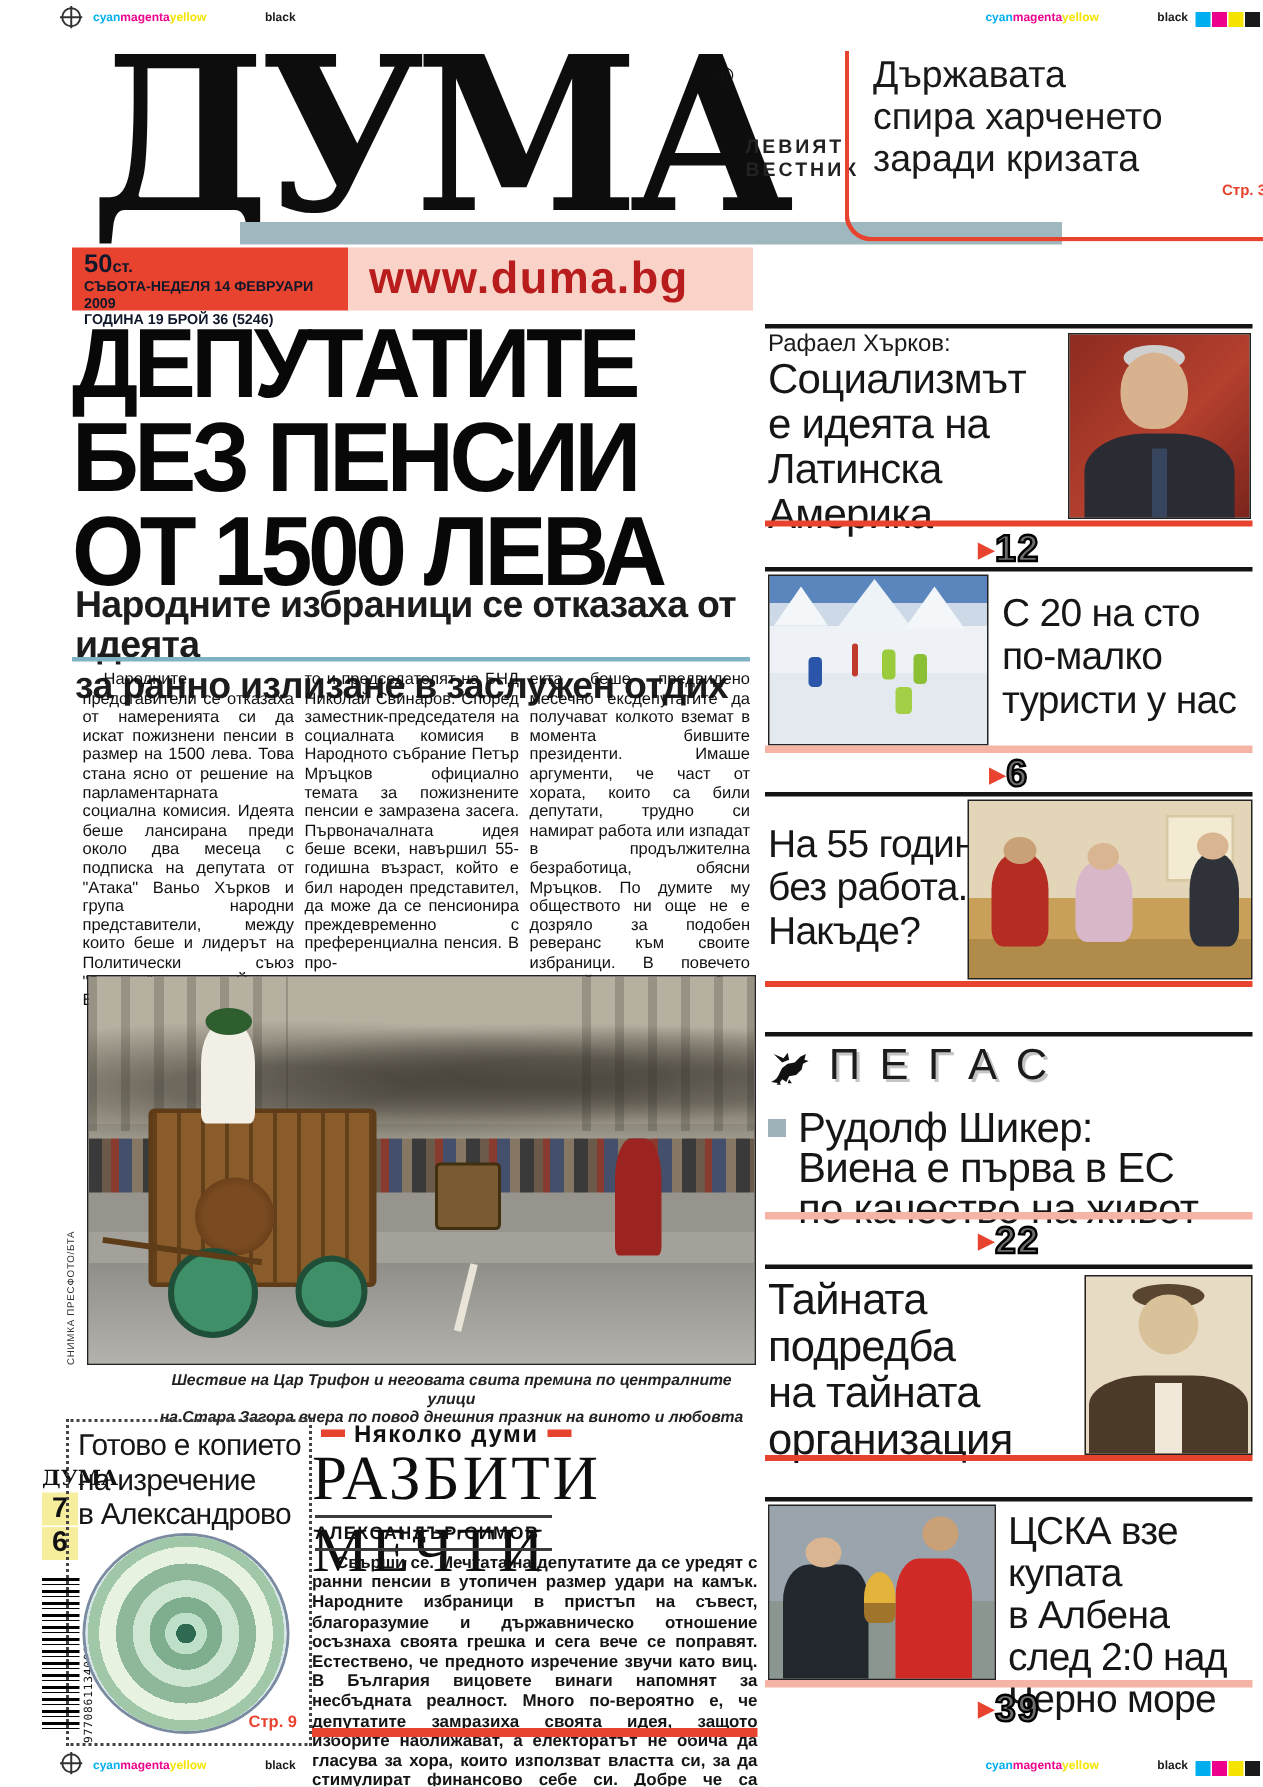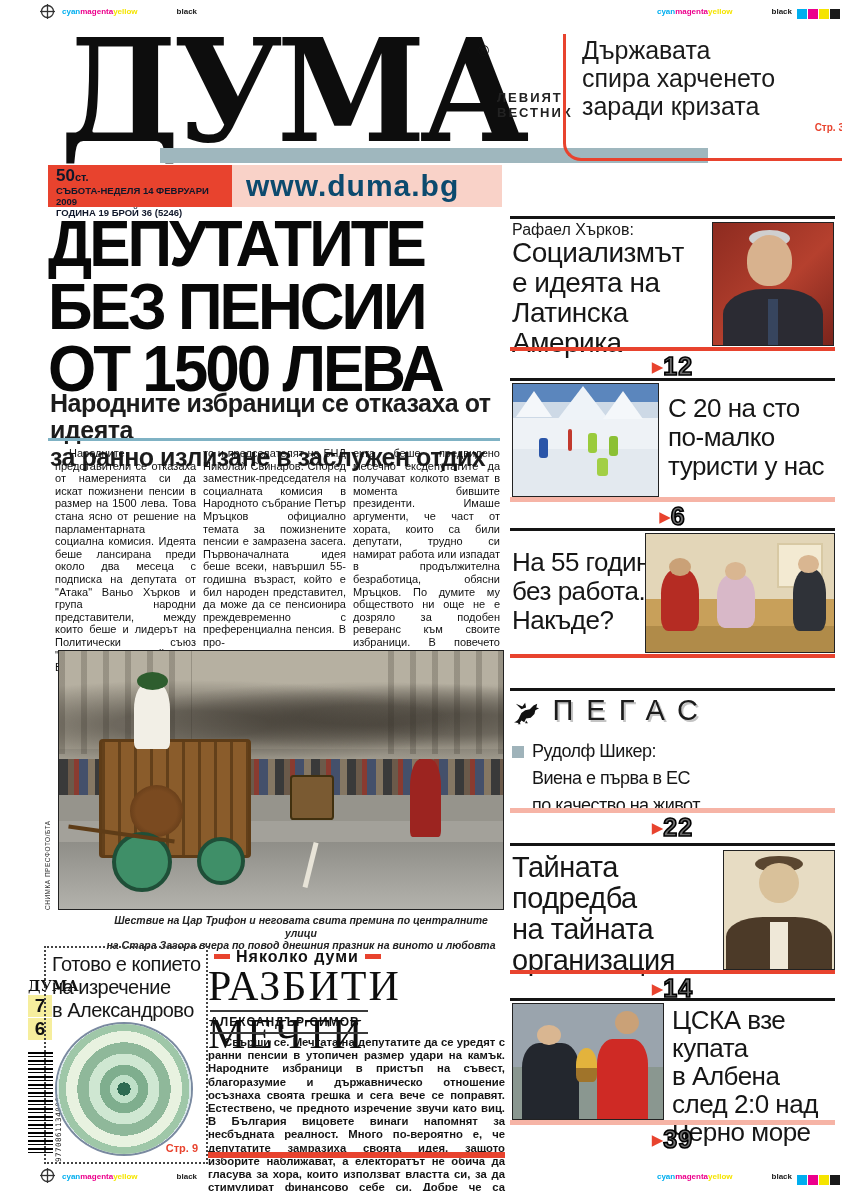--- a/index.html
+++ b/index.html
@@ -26,21 +26,21 @@
       border-bottom-left-radius:18px;padding:2px 0 10px 16px;}
   .teaser-top-head{font-size:25px;line-height:28px;color:#1a1a1a;}
   .page-ref{color:#e8432e;font-size:10px;font-weight:bold;}
 
   
   .bar-red{background:#e8432e;color:#0f172a;}
   .bar-pink{background:#f9d2c8;}
   .price{font-size:17px;font-weight:bold;line-height:15px;}
   .price small{font-size:11px;}
   .issue-lines{font-size:9.5px;font-weight:bold;line-height:11px;}
-  .website{font-size:30px;font-weight:bold;color:#0c4a6e;letter-spacing:1px;}
+  .website{font-size:30px;font-weight:bold;color:#b91c1c;letter-spacing:1px;}
 
   
   .lead-head{font-weight:bold;font-size:62px;line-height:59px;letter-spacing:-3px;
       transform:scale(1.0,1.06);transform-origin:left top;color:#080808;}
   .lead-sub{font-size:25px;line-height:27px;font-weight:bold;color:#1c1c1c;letter-spacing:-0.5px;}
   .blue-rule{background:#7fb2c4;height:3px;}
   .bodycol{font-size:11px;line-height:12.6px;text-align:justify;color:#111;}
   .bodycol p{margin:0;text-indent:14px;}
 
   
@@ -279,39 +279,38 @@
   <div class="abs rule-k" style="left:510px;top:688px;width:325px;"></div>
 
   <div class="abs" style="left:512px;top:694px;">
     <svg class="pegasus" viewBox="0 0 32 28">
         <path fill="#111" d="M2 24c3-1 5-3 6-6l2-4 4-3 5-1 4-4 4-2-1 4 3 1-4 2-1 4-4 4-5 1-2 4-3-2-2 3zM6 26l2-3 1 3zM14 25l1-3 2 3z"></path>
         <path fill="#111" d="M10 10 4 4l7 3 3-4 1 5z"></path>
       </svg>
     <span class="pegas-text" style="vertical-align:6px;margin-left:6px;">ПЕГАС</span>
   </div>
   <div class="abs graybullet" style="left:512px;top:746px;"></div>
-  <div class="abs sb-head prelines" style="left:532px;top:738px;font-size:18px;line-height:27px;">Рудолф Шикер:
+  <div class="abs sb-head prelines" style="left:532px;top:738px;font-size:28px;line-height:27px;">Рудолф Шикер:
 Виена е първа в ЕС
 по качество на живот</div>
   <div class="abs rule-p" style="left:510px;top:808px;width:325px;"></div>
   <div class="abs pagerow" style="left:510px;top:813px;width:325px;"><span class="tri">▶</span><span class="pagenum">22</span></div>
   <div class="abs rule-k" style="left:510px;top:843px;width:325px;"></div>
 
   <div class="abs sb-head prelines" style="left:512px;top:852px;font-size:29px;line-height:31px;">Тайната
 подредба
 на тайната
 организация</div>
   <div class="abs photo" style="left:723px;top:850px;width:110px;height:118px;background:#e7dcc3;">
     <div class="ph-lhair"></div>
     <div class="ph-lface"></div>
     <div class="ph-lcoat"></div>
     <div class="ph-lshirt"></div>
   </div>
   <div class="abs rule-r" style="left:510px;top:970px;width:325px;"></div>
-  <div class="abs pagerow" style="left:510px;top:974px;width:325px;"><span class="tri">▶</span><span class="pagenum">14</span></div>
   <div class="abs rule-k" style="left:510px;top:998px;width:325px;"></div>
 
   <div class="abs photo ph-foot" style="left:512px;top:1003px;width:150px;height:115px;">
     <div class="ph-coat"></div>
     <div class="ph-shirt"></div>
     <div class="ph-head1"></div>
     <div class="ph-head2"></div>
     <div class="ph-cup"></div>
   </div>
   <div class="abs sb-head prelines" style="left:672px;top:1006px;font-size:26px;line-height:28px;">ЦСКА взе

